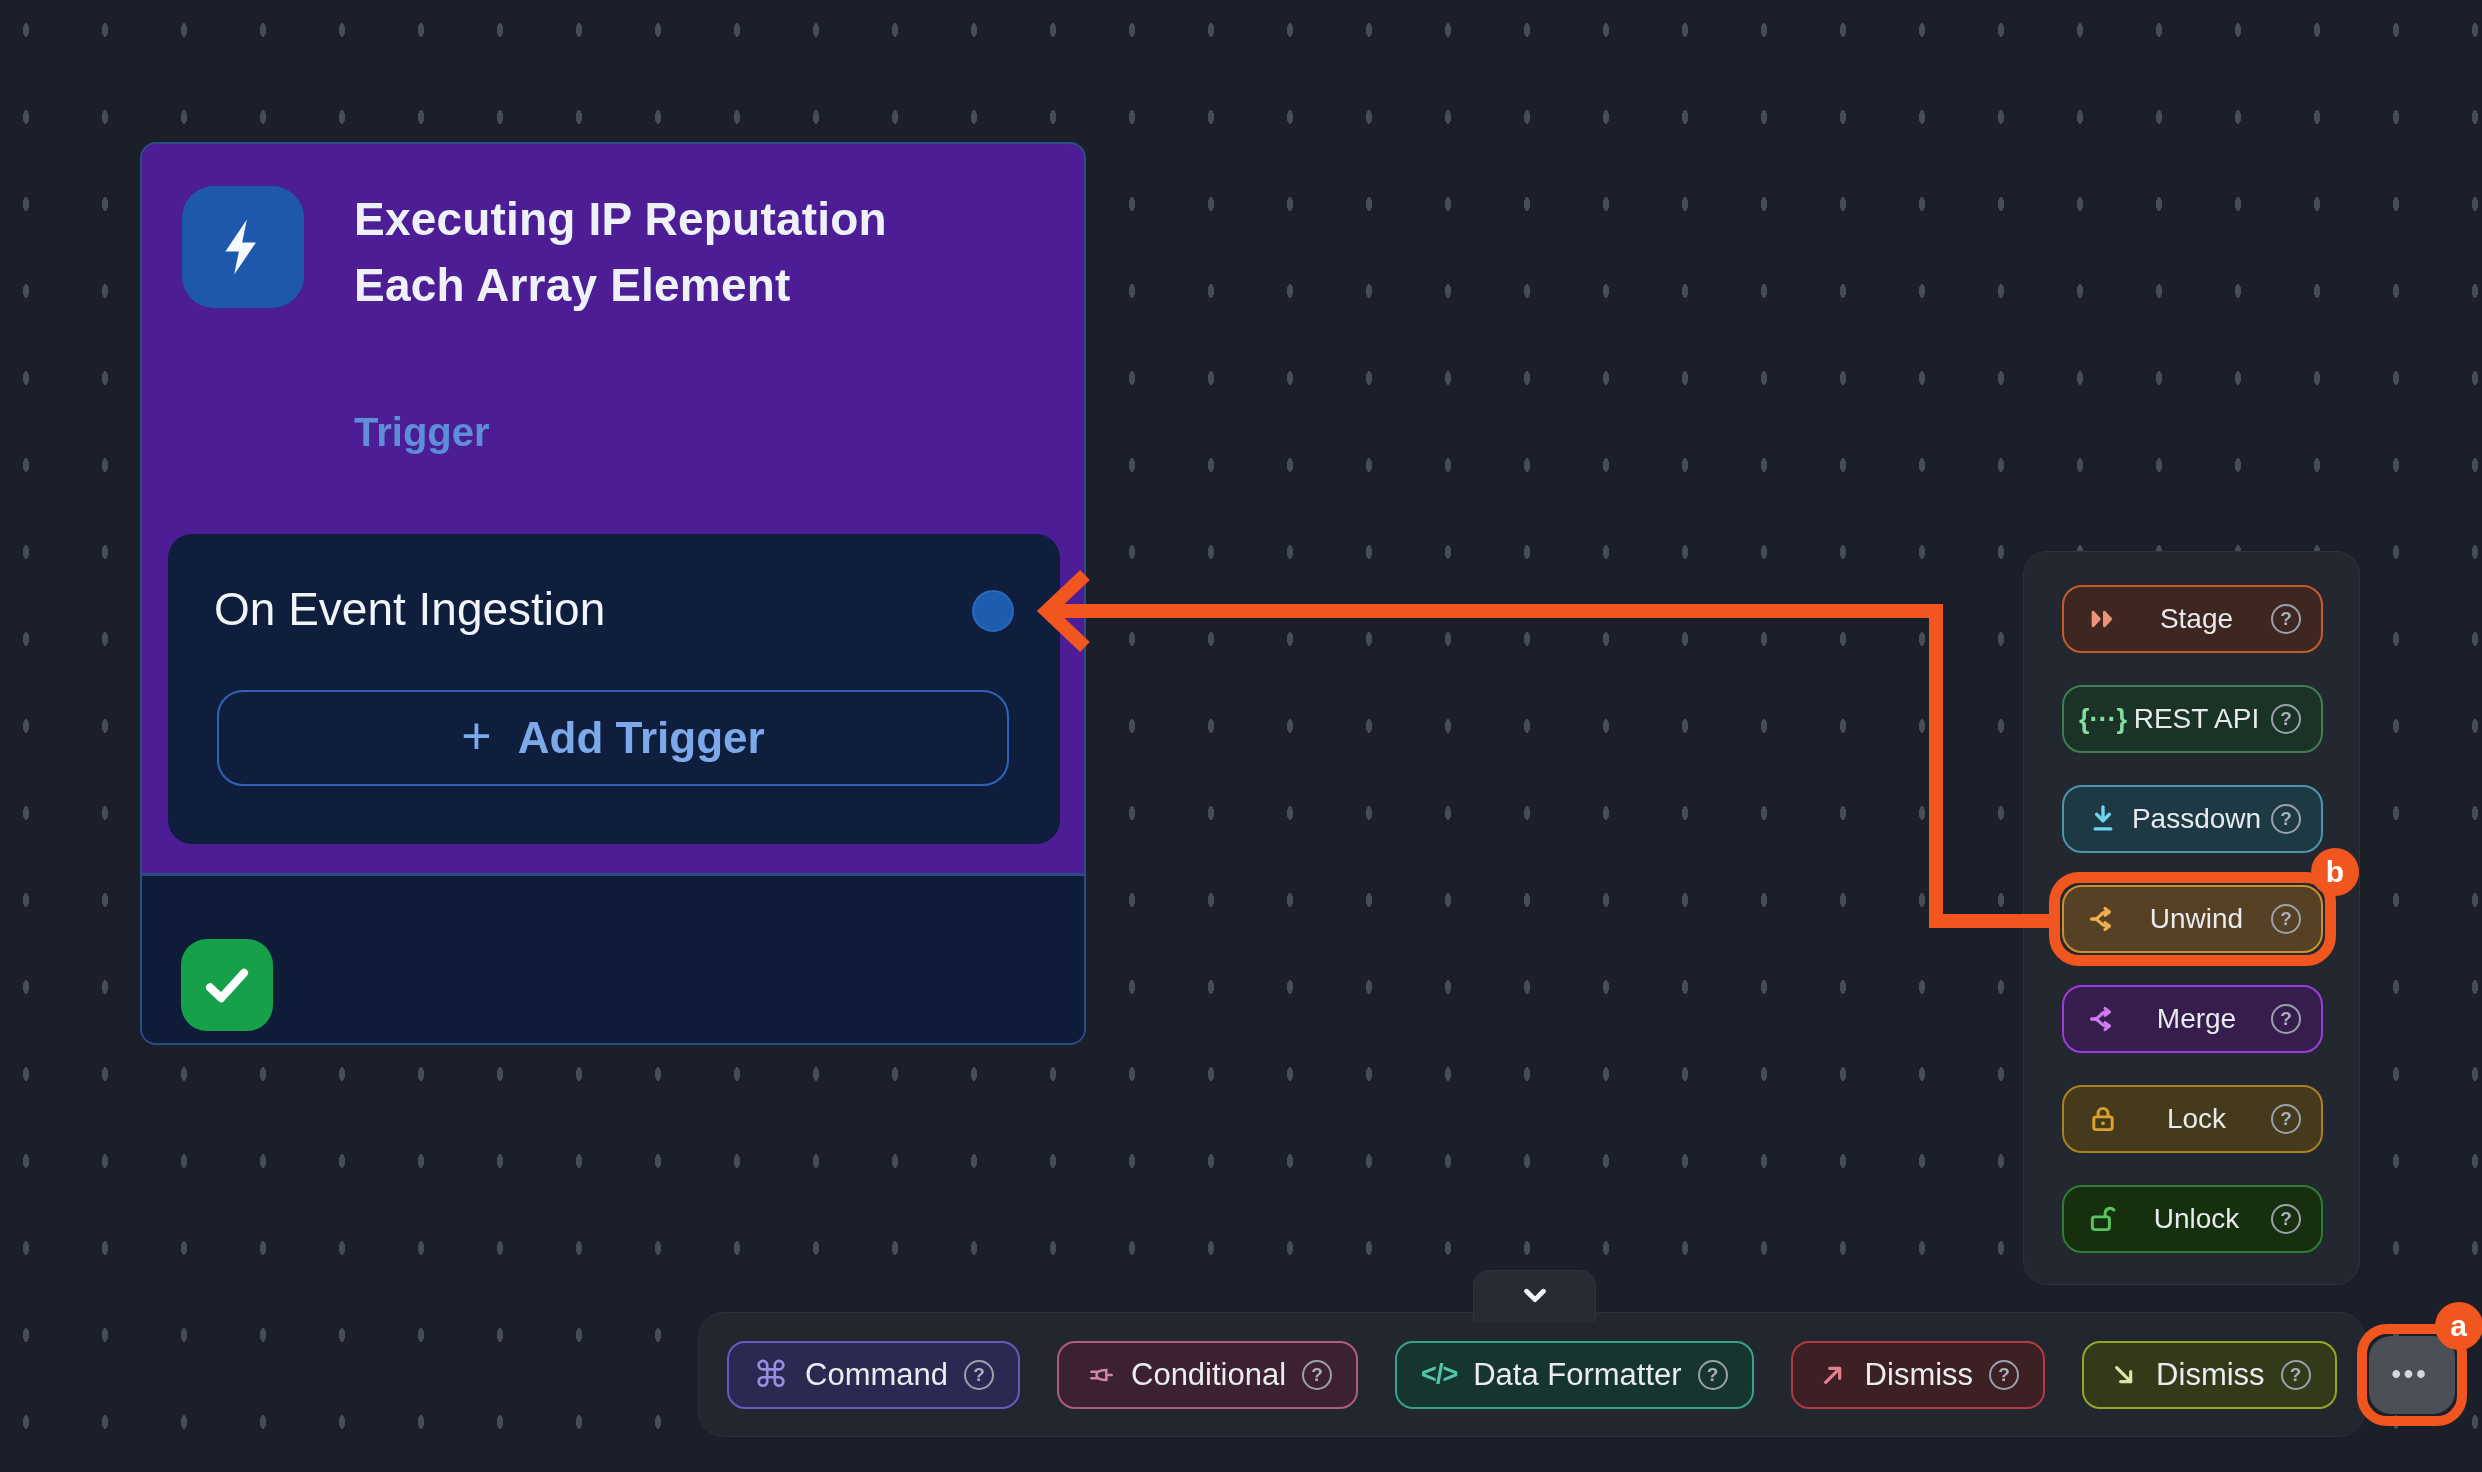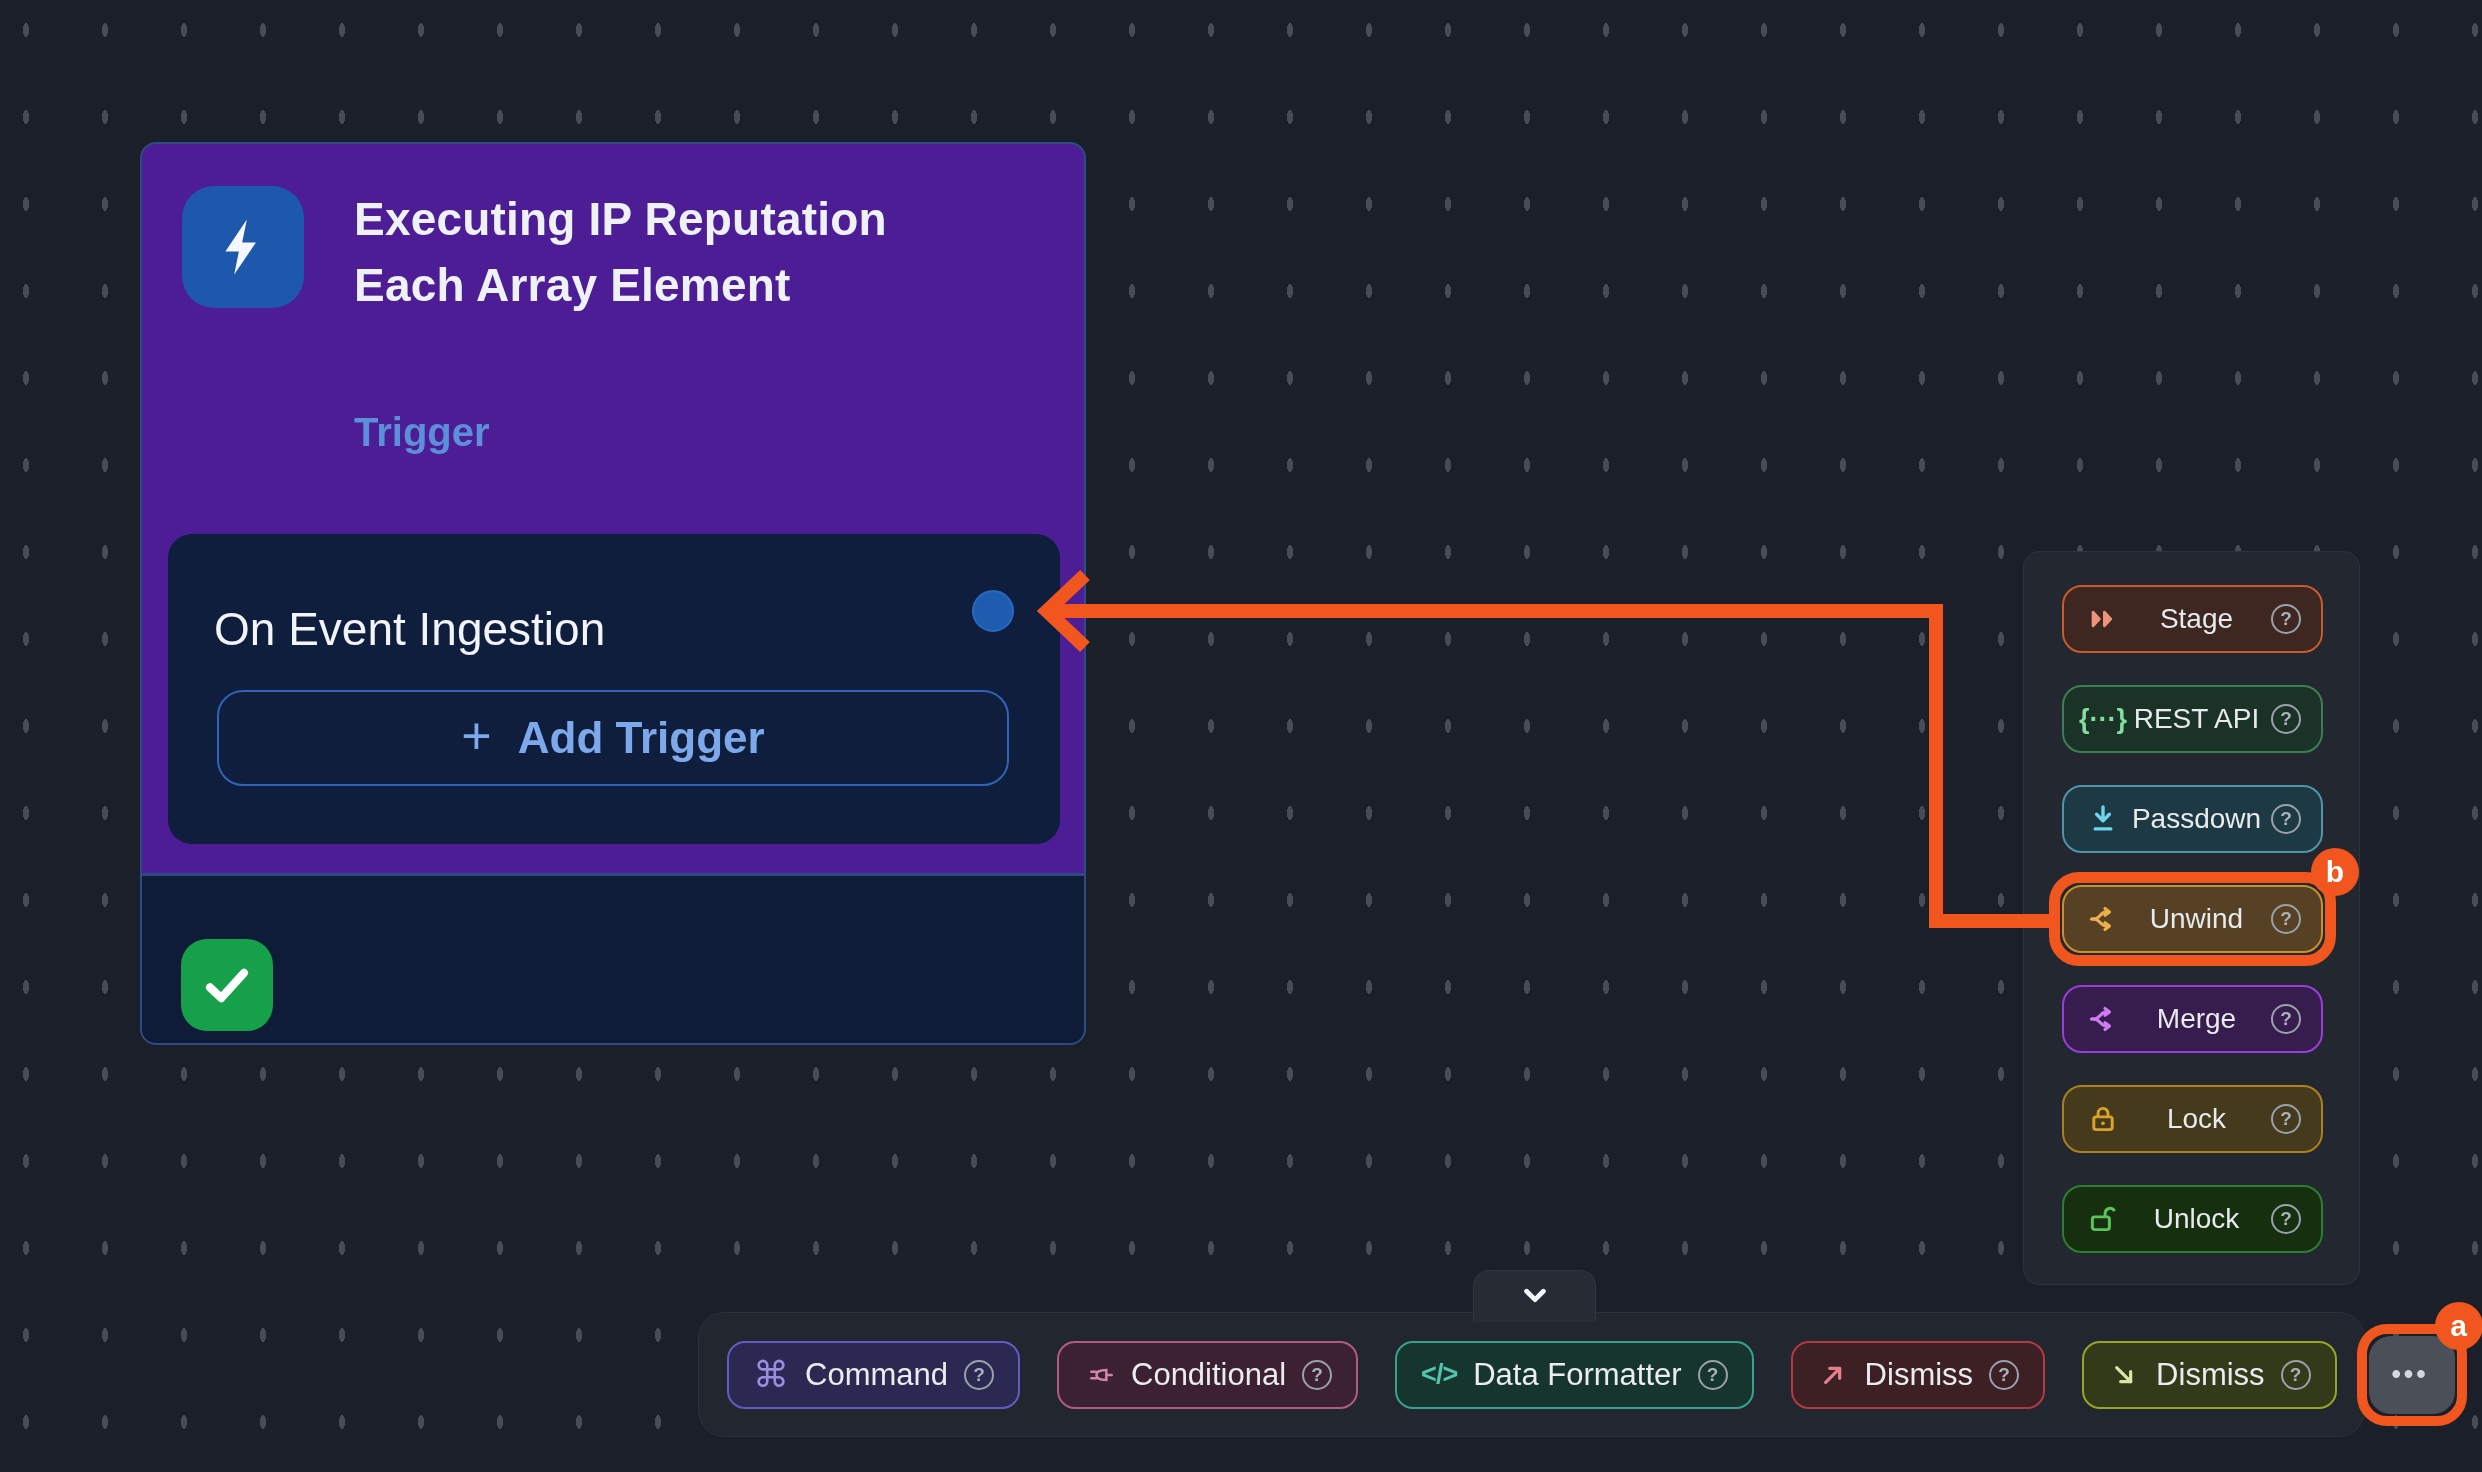--- a/index.html
+++ b/index.html
@@ -35,21 +35,21 @@
   .card-type{
     position:absolute;left:212px;top:266px;
     color:#5c8ed9;font-size:40px;font-weight:700;
   }
   .inner{
     position:absolute;left:26px;top:390px;width:892px;height:310px;
     background:#0f1e3c;border-radius:24px;
   }
   .event-row{
     position:absolute;left:0;top:0;right:0;height:150px;
-    display:flex;align-items:center;padding:0 46px;box-sizing:border-box;margin-top:20px;
+    display:flex;align-items:center;padding:0 46px;box-sizing:border-box;
   }
   .event-label{color:#f1f4f8;font-size:46px;font-weight:400;}
   .port-dot{
     position:absolute;right:46px;top:56px;width:42px;height:42px;border-radius:50%;
     background:#1d5cae;border:2px solid #2a68c0;box-sizing:border-box;
   }
   .add-btn{
     position:absolute;left:49px;top:156px;width:792px;height:96px;
     border:2px solid #2f63b7;border-radius:26px;box-sizing:border-box;
     display:flex;align-items:center;justify-content:center;gap:26px;
@@ -64,21 +64,21 @@
     background:#16a04a;display:flex;align-items:center;justify-content:center;color:#fff;
   }
   .check-badge svg{width:58px;height:58px;}
 
   
   .arrow-layer{position:absolute;inset:0;z-index:50;pointer-events:none;}
 
   
   .panel{
     position:absolute;left:2023px;top:551px;width:337px;height:734px;
-    background:#23272f;border:1px solid #2e323b;border-radius:16px;box-sizing:border-box;
+    background:#23272f;border:1px solid #2e323b;border-radius:24px;box-sizing:border-box;
     z-index:40;
   }
   .pbtn{
     position:absolute;left:38px;width:261px;height:68px;
     border-radius:20px;border:2px solid;box-sizing:border-box;
     display:flex;align-items:center;padding:0 20px;cursor:pointer;
   }
   .pbtn .picon{width:38px;display:flex;align-items:center;justify-content:center;flex:none;}
   .pbtn .picon svg{width:34px;height:34px;}
   .pbtn .plabel{flex:1;text-align:center;color:#e8ebee;font-size:28px;}

